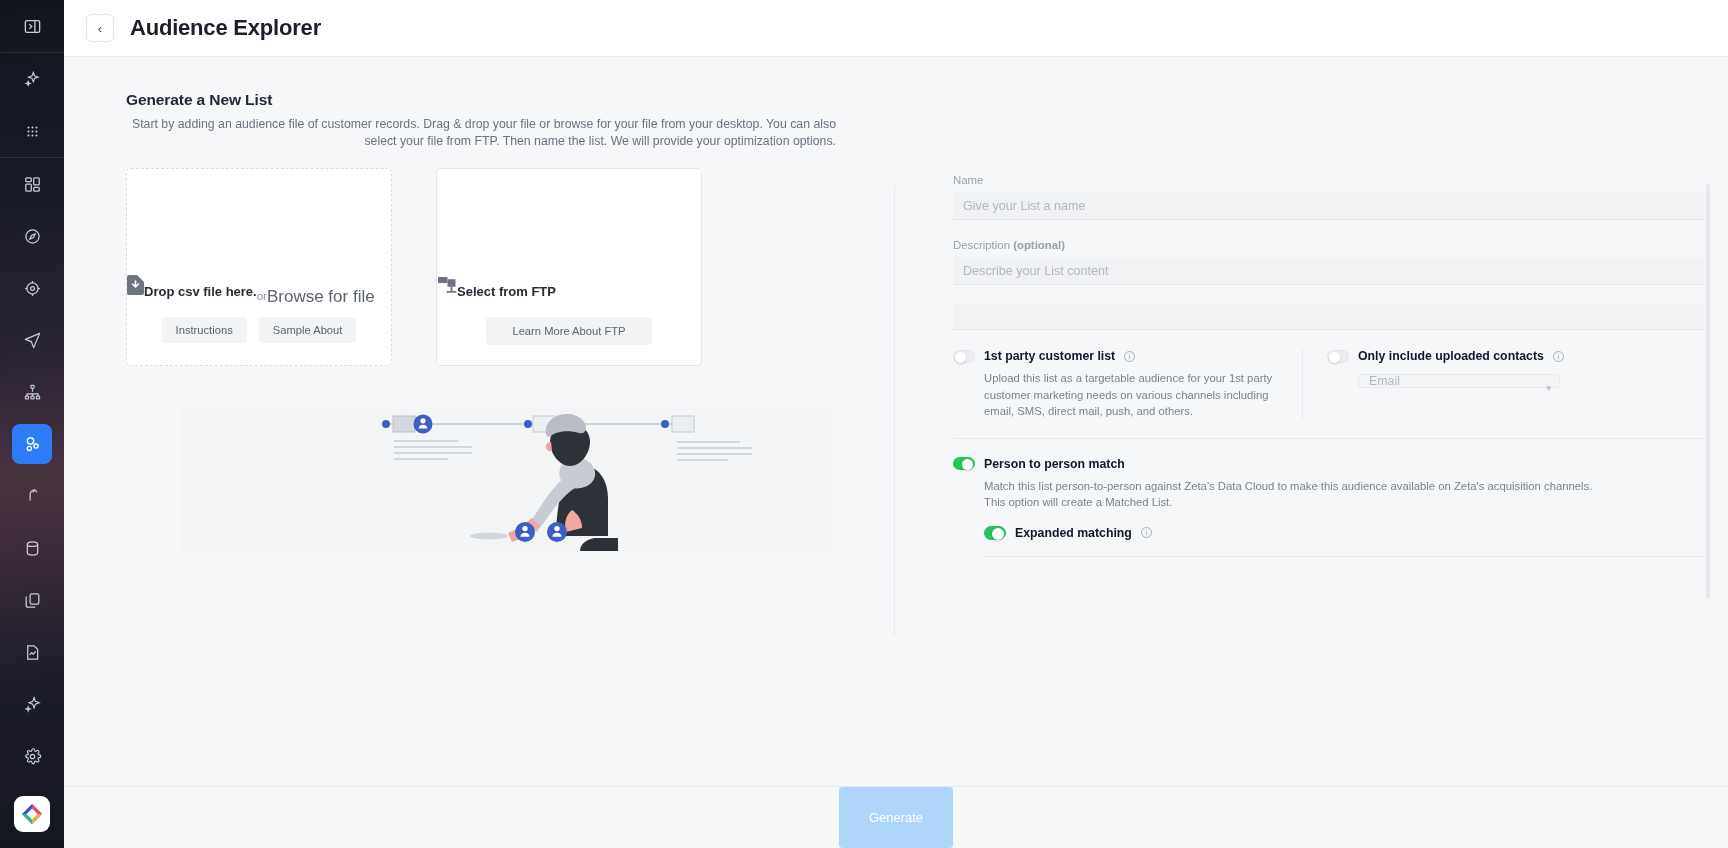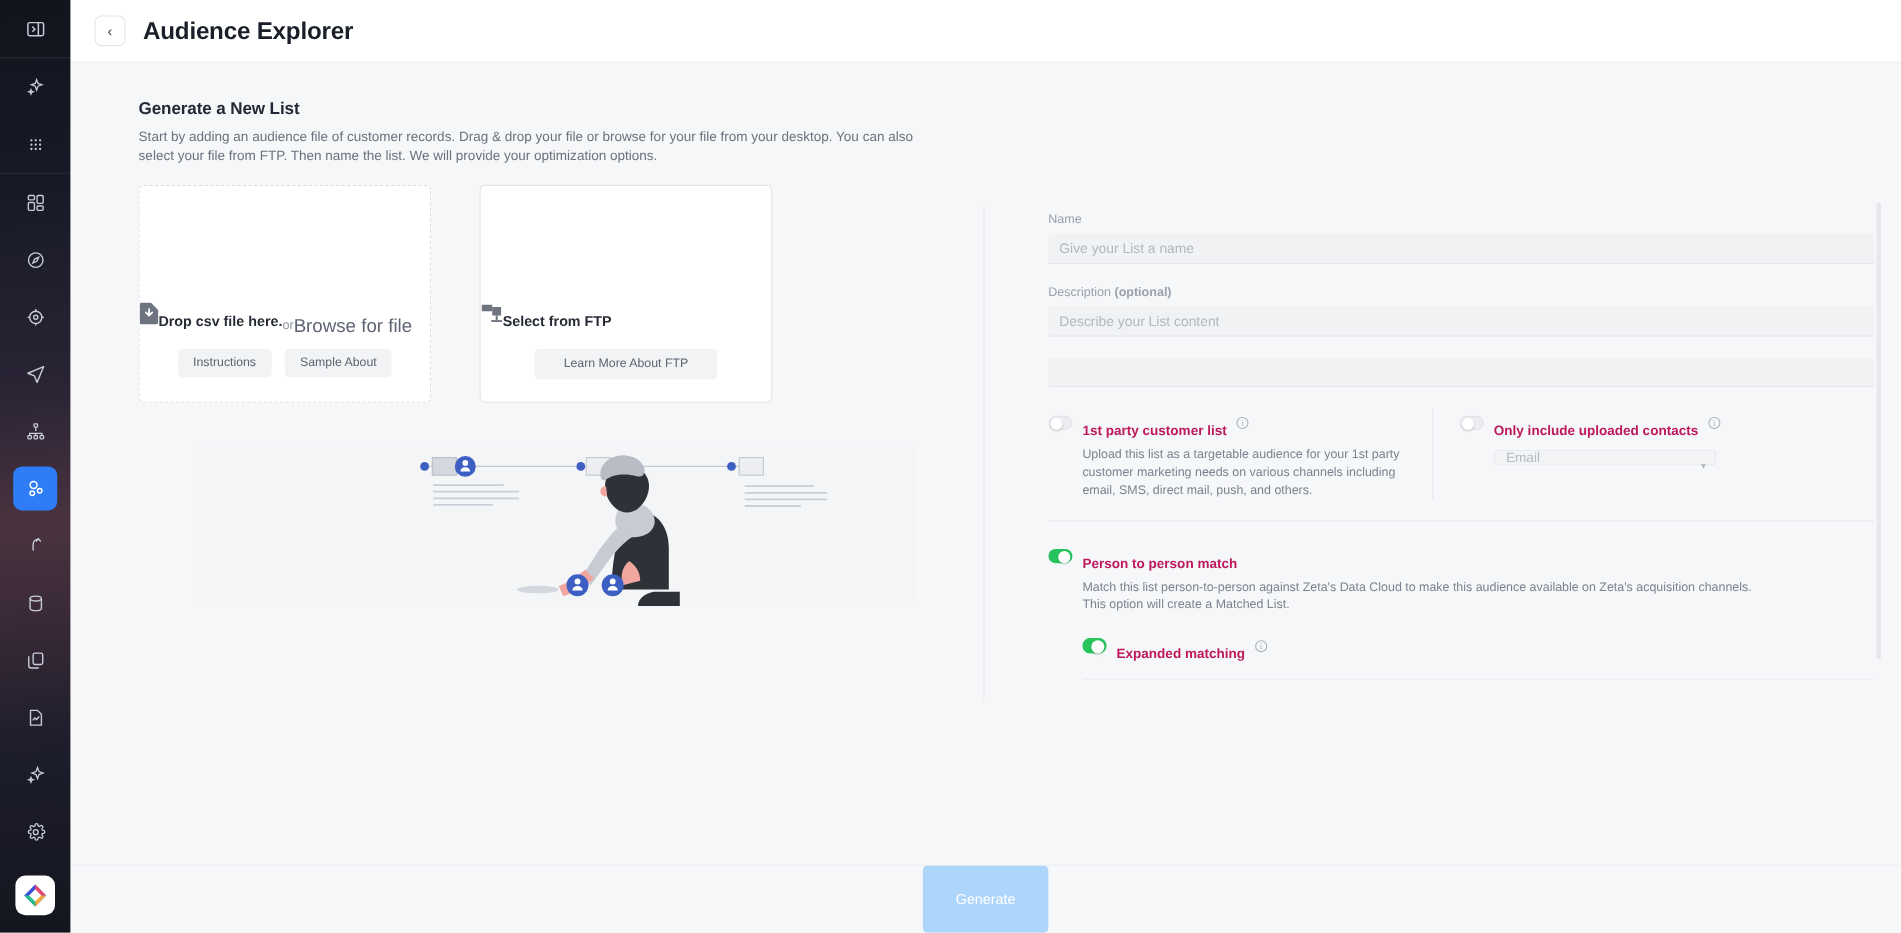--- a/index.html
+++ b/index.html
@@ -57,20 +57,21 @@
   #body {
     flex: 1 1 auto; min-height: 0; position: relative;
     background: #f6f7f9; overflow: hidden;
   }
 
   #intro { padding: 34px 0 0 62px; }
   #intro h2 { font-size: 15.5px; font-weight: 700; color: #222836; letter-spacing: -.1px; }
   #intro p {
     margin-top: 7px; font-size: 12.3px; line-height: 17px; color: #6b717e;
     max-width: 710px;
+    text-align: right;
   }
 
   #columns { display: flex; margin-top: 18px; height: 560px; }
   #left-col { width: 830px; flex: 0 0 830px; position: relative; padding-left: 62px; }
   #vdiv { width: 1px; background: #e6e8ec; margin-top: 18px; height: 450px; flex: 0 0 1px; }
   #right-col { flex: 1 1 auto; min-width: 0; position: relative; }
 
   
   #cards { display: flex; gap: 44px; }
   .card {
@@ -96,21 +97,21 @@
 
   
   #illus { position: absolute; left: 116px; top: 238px; width: 652px; height: 145px; }
   #illus svg { width: 100%; height: 100%; display: block; }
 
   
   #form-scroll {
     position: absolute; left: 58px; top: 6px; right: 24px; bottom: 0;
     overflow: hidden;
   }
-  .fld { margin-bottom: 19px; margin-top: 20px; }
+  .fld { margin-bottom: 19px; }
   .fld-label { font-size: 11.4px; color: #9aa0ad; margin-bottom: 6px; }
   .fld-label b { font-weight: 700; color: #9aa0ad; }
   .fld-input {
     width: 100%; height: 28px; background: #f1f2f4;
     border: none; border-bottom: 1px solid #e4e6ea;
     font-family: inherit; font-size: 12.6px; color: #3b4252;
     padding: 0 10px;
   }
   .fld-input::placeholder { color: #b2b7c1; }
   #fld-tags .fld-input { height: 26px; }
@@ -122,21 +123,21 @@
   .switch {
     width: 22px; height: 13px; border-radius: 7px; position: relative; flex: 0 0 22px;
     background: #ebedf0; border: 1px solid #e2e4e9;
   }
   .switch .knob {
     position: absolute; top: 1px; left: 1px; width: 11px; height: 11px;
     border-radius: 50%; background: #fff; box-shadow: 0 1px 2px rgba(0,0,0,.18);
   }
   .switch.on { background: #27c35d; border-color: #27c35d; }
   .switch.on .knob { left: auto; right: 1px; }
-  .tog-title { font-size: 12.3px; font-weight: 700; color: #be185d; margin-top: 13px; }
+  .tog-title { font-size: 12.3px; font-weight: 700; color: #0f172a; }
   .info-i {
     width: 11px; height: 11px; border-radius: 50%; border: 1px solid #a8aeba;
     color: #a8aeba; font-size: 8px; line-height: 9px; text-align: center;
     font-family: "Liberation Serif", serif; cursor: pointer;
   }
   .tog-desc {
     margin-top: 7px; margin-left: 31px; font-size: 11.3px; line-height: 16.5px; color: #7c828f;
   }
   .sel-wrap { margin-top: 11px; margin-left: 31px; position: relative; width: 202px; }
   .sel-box {

